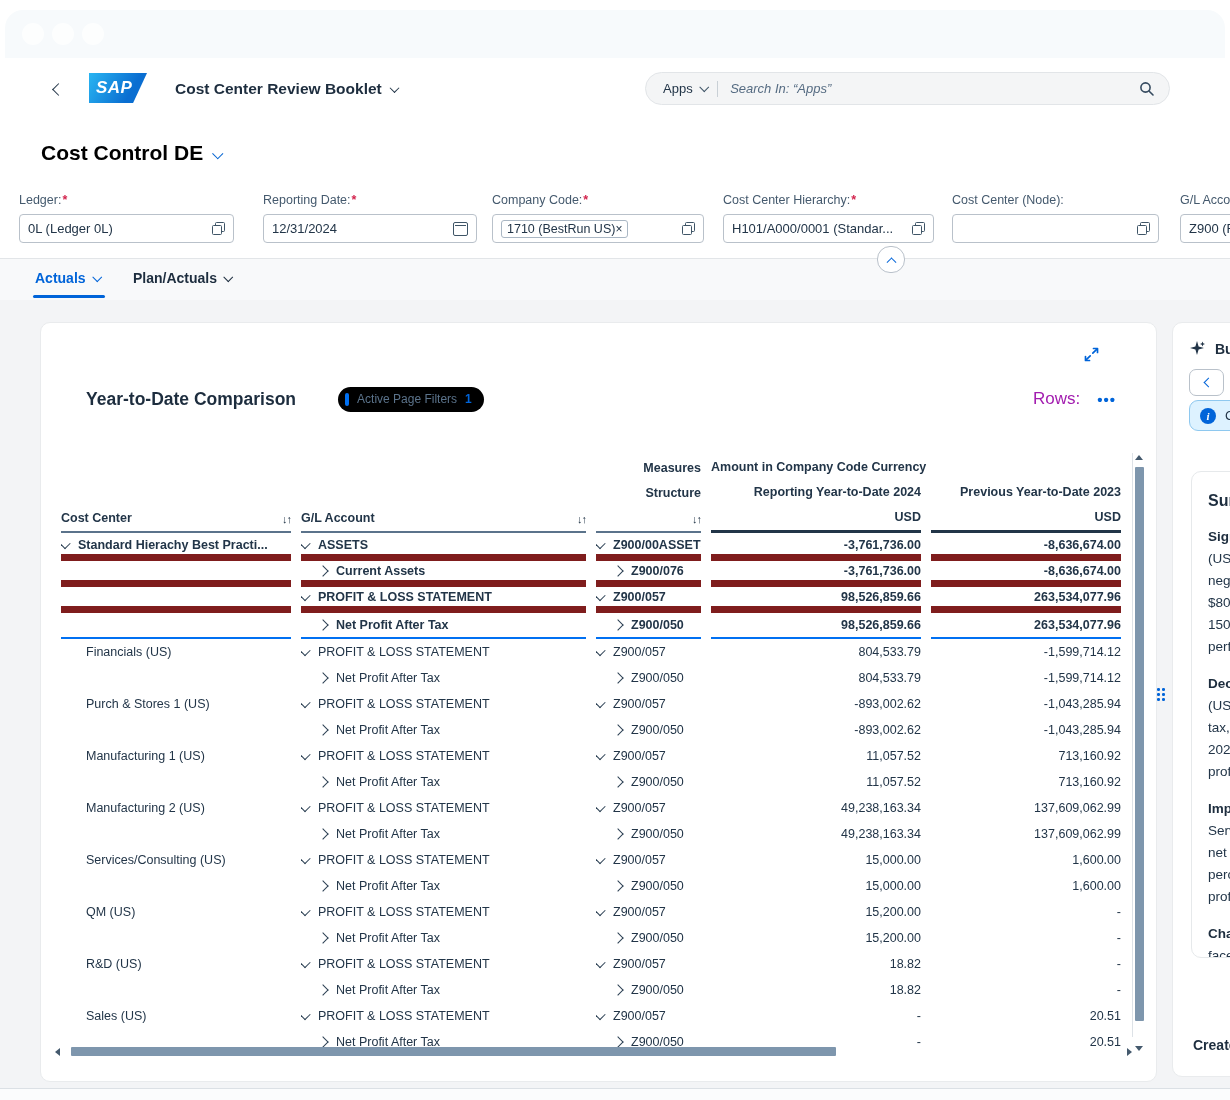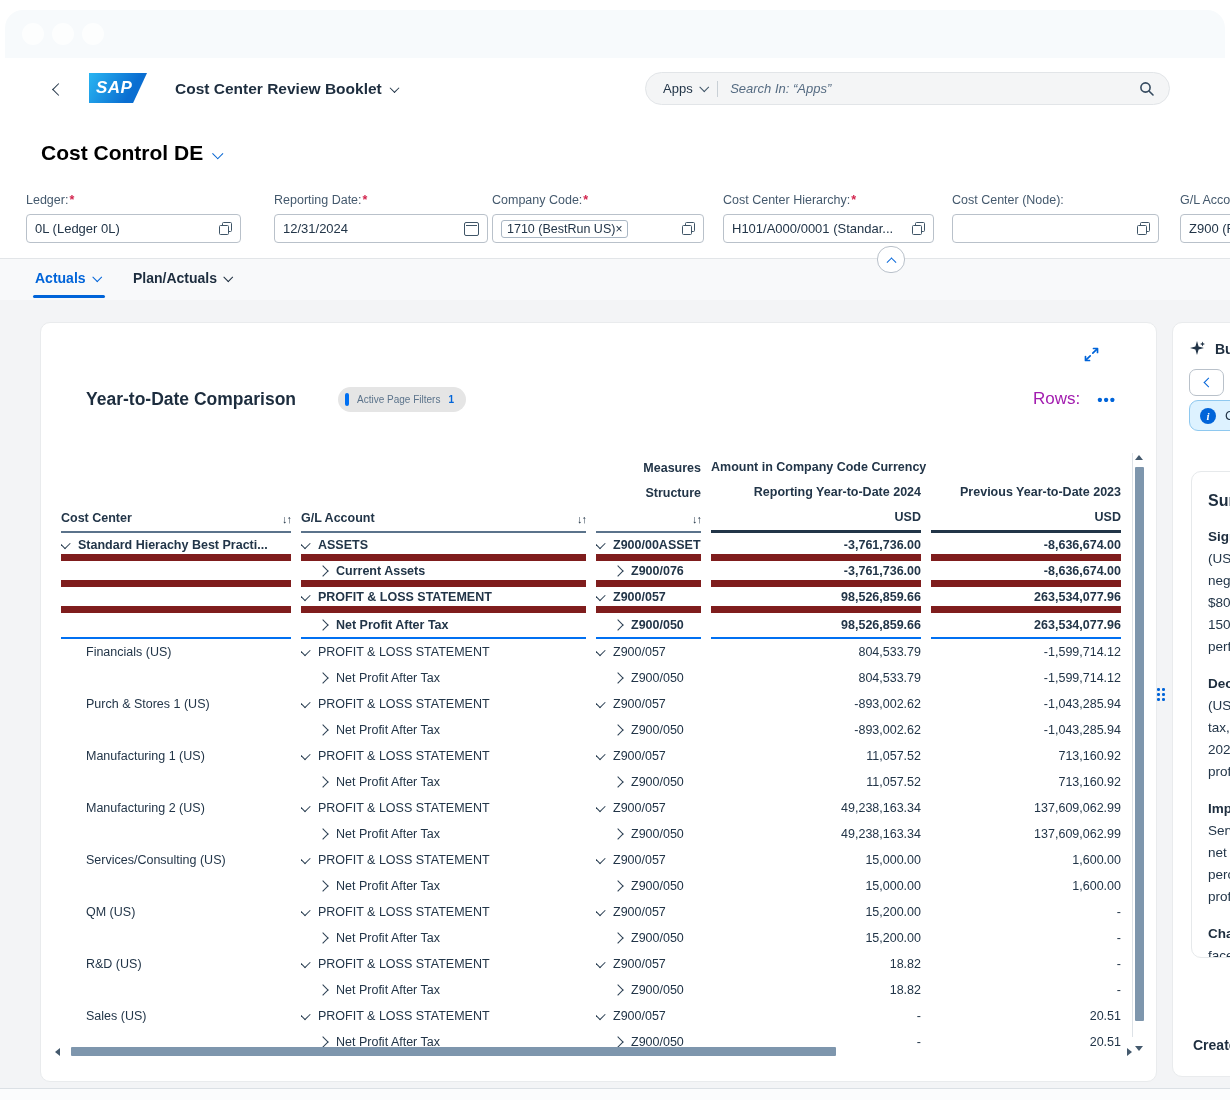--- a/index.html
+++ b/index.html
@@ -78,22 +78,22 @@
 
   
   .main{position:absolute;left:0;top:300px;width:100%;height:788px;background:#f3f4f6;}
 
   
   .card{position:absolute;left:40px;top:322px;width:1115px;height:758px;background:#fff;
         border:1px solid #e9ebed;border-radius:10px;overflow:hidden;}
   .fsicon{position:absolute;right:56px;top:23px;cursor:pointer;}
   .cardhead{position:absolute;left:45px;top:60px;right:36px;height:32px;display:flex;align-items:center;}
   .cardtitle{font-size:17.5px;font-weight:bold;color:#1d2d3e;}
-  .badge{margin-left:42px;height:25px;background:#e5e5e5;border-radius:13px;display:flex;
-         align-items:center;padding:0 12px 0 7px;gap:8px;font-size:10px;color:#5b738b;cursor:pointer;}
+  .badge{margin-left:42px;height:25px;background:#000000;border-radius:13px;display:flex;
+         align-items:center;padding:0 12px 0 7px;gap:8px;font-size:12px;color:#5b738b;cursor:pointer;}
   .badgebar{width:4px;height:13px;background:#0070f2;border-radius:2px;}
   .badgecount{color:#0064d9;font-weight:bold;}
   .rowsgrp{margin-left:auto;display:flex;align-items:center;gap:13px;}
   .rowslabel{font-size:17px;color:#a21caf;}
   .rowssel{width:225px;height:29px;border:1px solid #9aa6b1;border-radius:4px;display:flex;
            align-items:center;padding:0 11px;font-size:13px;color:#223548;cursor:pointer;}
   .rowssel .chev{width:6px;height:6px;color:#3f5567;margin-left:auto;}
   .dots3{color:#0064d9;font-weight:bold;font-size:15px;letter-spacing:1px;cursor:pointer;padding:0 4px;}
 
   
@@ -194,28 +194,28 @@
           </svg>
       </span>
     </div>
   </div>
 
   <div class="pagetitle">
     <span>Cost Control DE</span>
     <span class="chev down"></span>
   </div>
 
-  <div class="fgroup" style="left:26px;width:215px">
+  <div class="fgroup" style="left:19px;width:215px">
     <div class="flabel"><span>Ledger:</span><span class="req">*</span></div>
     <div class="ffield">
       <span class="fvalue">0L (Ledger 0L)</span>
       <span class="vh"></span>
     </div>
   </div>
-  <div class="fgroup" style="left:274px;width:214px">
+  <div class="fgroup" style="left:263px;width:214px">
     <div class="flabel"><span>Reporting Date:</span><span class="req">*</span></div>
     <div class="ffield">
       <span class="fvalue">12/31/2024</span>
       <span class="cal"></span>
     </div>
   </div>
   <div class="fgroup" style="left:492px;width:212px">
     <div class="flabel"><span>Company Code:</span><span class="req">*</span></div>
     <div class="ffield">
       <span class="token">

